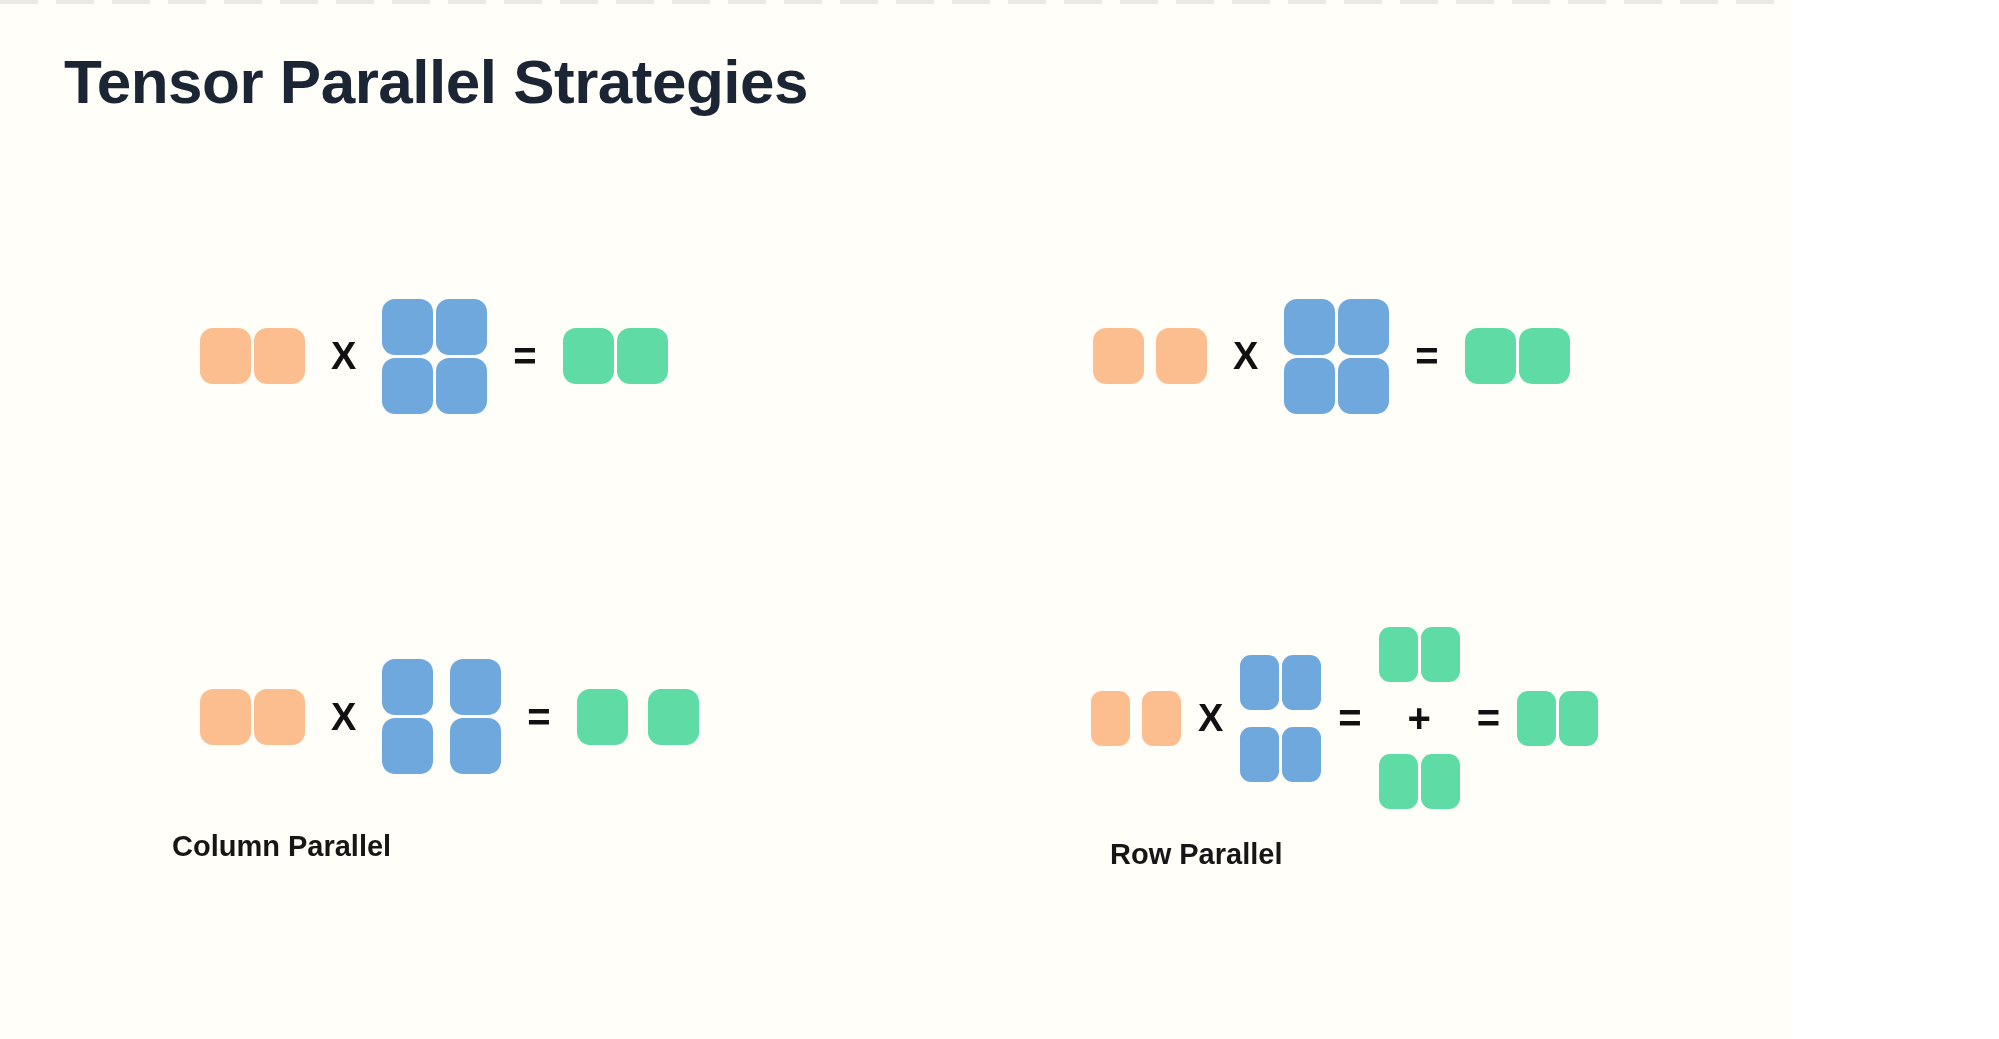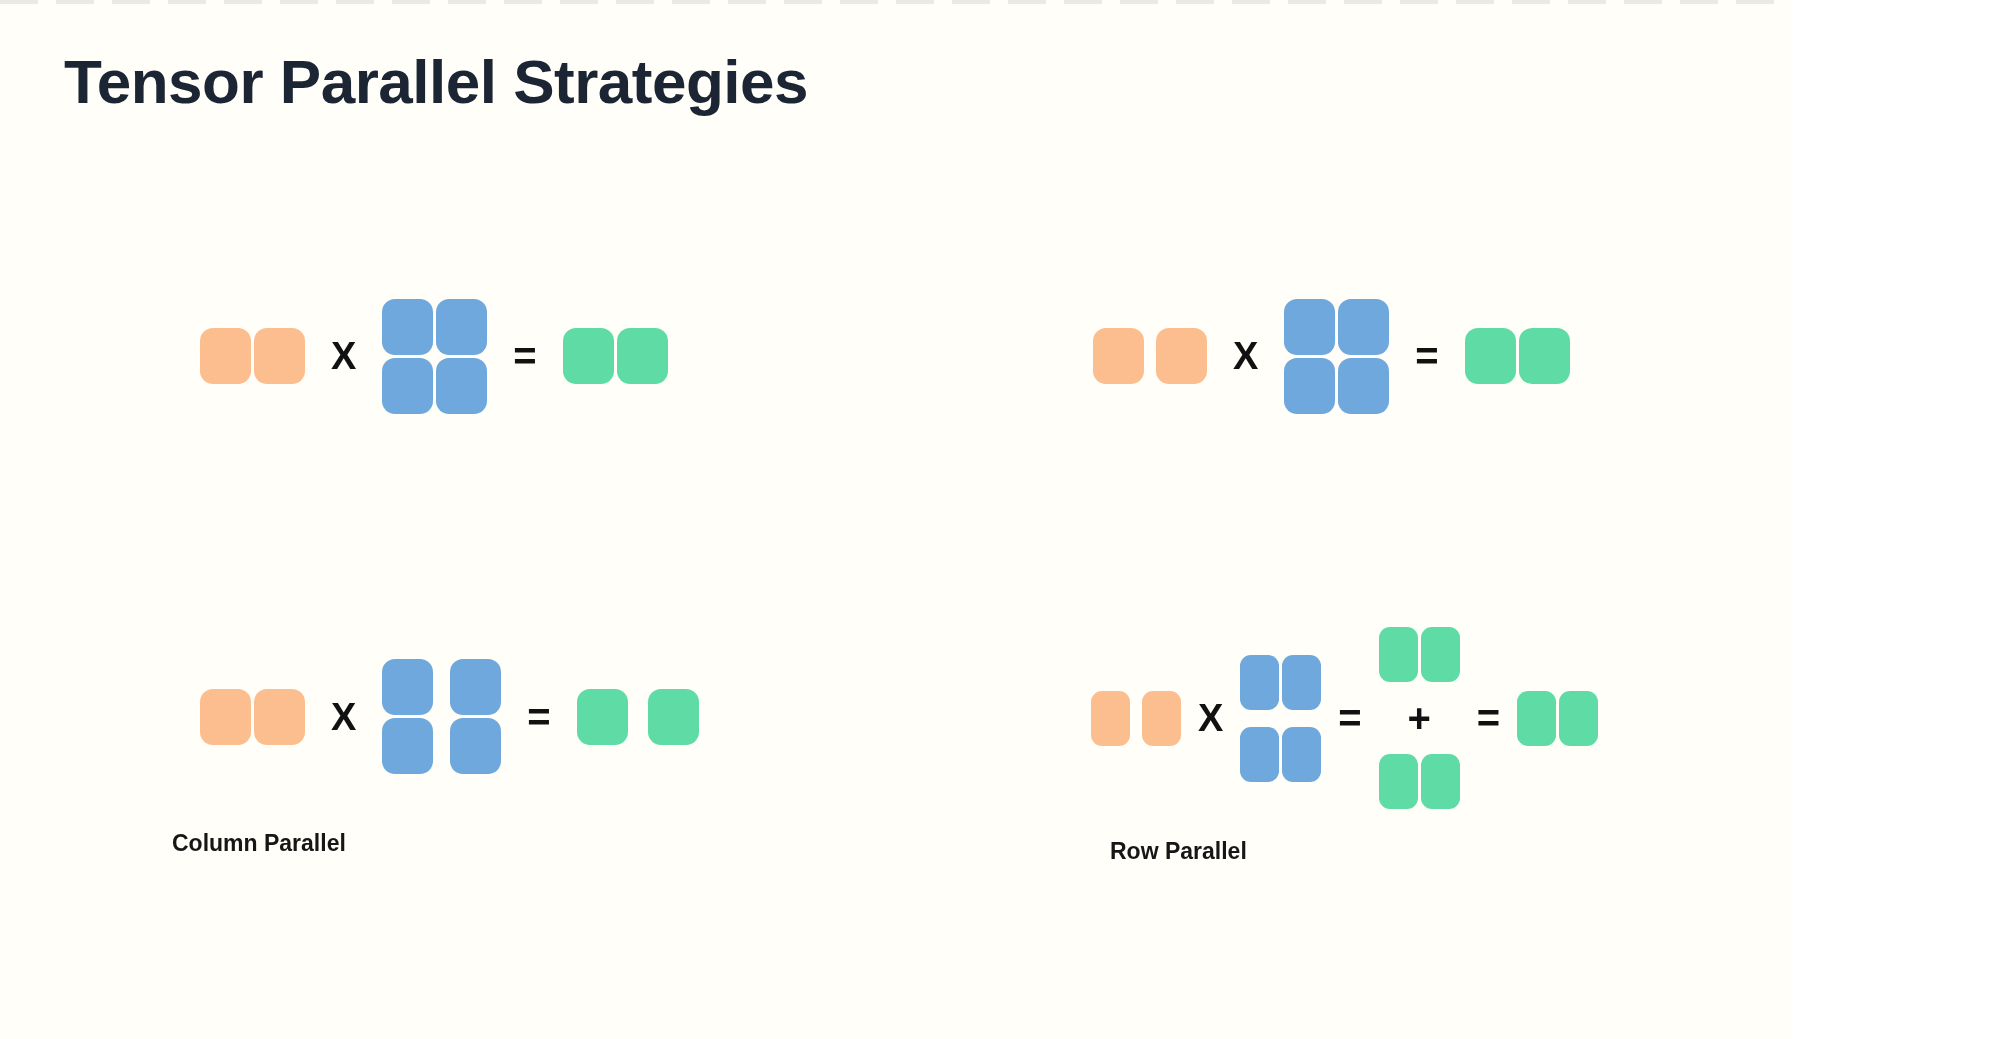--- a/index.html
+++ b/index.html
@@ -71,21 +71,21 @@
   .op.plus { font-size: 40px; }
   .stack {
     display: flex;
     flex-direction: column;
     align-items: center;
     row-gap: 16px;
   }
   .diagram-label {
     position: absolute;
     margin: 0;
-    font-size: 23px;
+    font-size: 29px;
     font-weight: bold;
     color: var(--label, #161616);
   }
 </style>
 </head>
 <body>
 
 <div class="page">
 
   <div class="top-dashes"></div>

